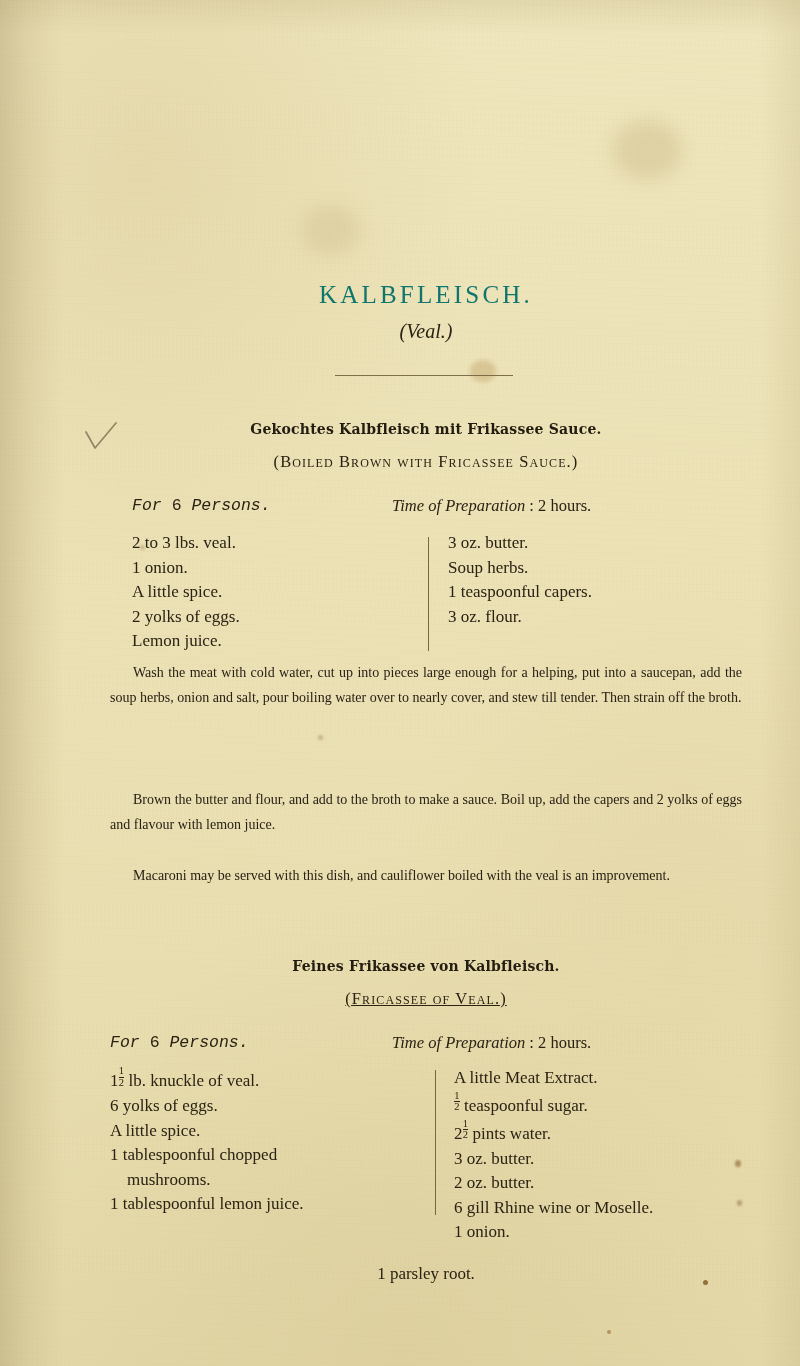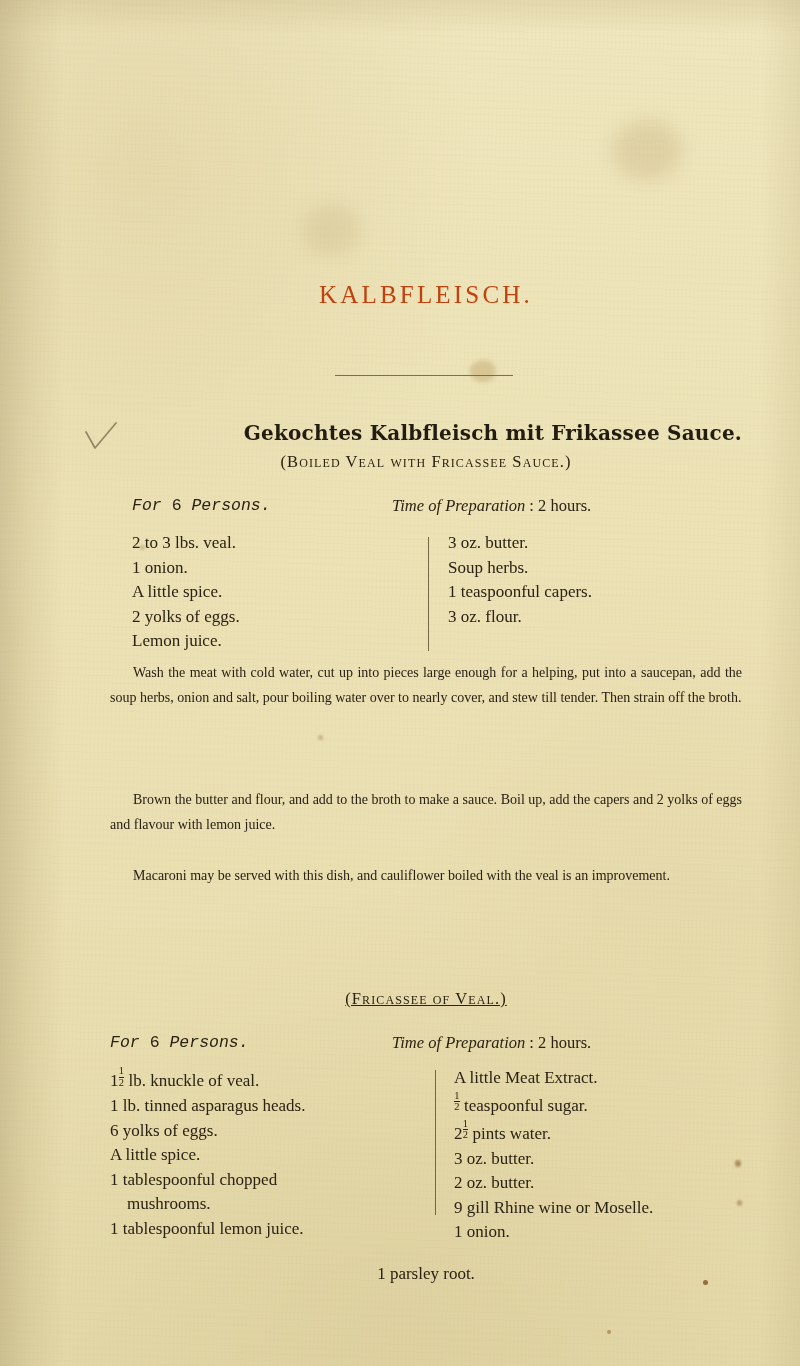--- a/index.html
+++ b/index.html
@@ -78,21 +78,21 @@
   }
 
   .main-title {
     position: absolute;
     left: 0; right: 0;
     top: 281px;
     text-align: center;
     font-size: 25px;
     letter-spacing: 3.2px;
     font-weight: 400;
-    color: #c2410c;
+    color: #0f766e;
   }
   .sub-title {
     position: absolute;
     left: 0; right: 0;
     top: 320px;
     text-align: center;
     font-style: italic;
     font-size: 20px;
     color: #2a2313;
   }
@@ -111,24 +111,24 @@
     left: -34px;
     top: 418px;
     width: 44px;
     height: 36px;
     opacity: 0.62;
   }
 
   .recipe-title {
     position: absolute;
     left: 0; right: 0;
-    text-align: right;
+    text-align: center;
     font-family: "DejaVu Serif", "Liberation Serif", serif;
     font-weight: 700;
-    font-size: 20px;
+    font-size: 14px;
     letter-spacing: 0.2px;
     color: #231c10;
   }
   .recipe-subtitle {
     position: absolute;
     left: 0; right: 0;
     text-align: center;
     font-size: 16.5px;
     font-variant: small-caps;
     letter-spacing: 1.1px;
@@ -225,28 +225,29 @@
   <div class="spot" style="left:703px; top:1280px; width:5px; height:5px; background:rgba(130,84,34,0.80); filter:blur(0.6px);"></div>
   <div class="spot" style="left:607px; top:1330px; width:4px; height:4px; background:rgba(140,96,42,0.55); filter:blur(0.6px);"></div>
   <div class="spot" style="left:735px; top:1160px; width:6px; height:7px; background:rgba(128,82,34,0.55); filter:blur(0.8px);"></div>
   <div class="spot" style="left:737px; top:1200px; width:5px; height:6px; background:rgba(128,82,34,0.42); filter:blur(0.8px);"></div>
   <div class="spot" style="left:318px; top:735px; width:5px; height:5px; background:rgba(140,100,48,0.35); filter:blur(0.8px);"></div>
   <div class="spot" style="left:140px; top:545px; width:5px; height:5px; background:rgba(140,100,48,0.30); filter:blur(0.8px);"></div>
 
   <div class="content">
 
     <div class="main-title">KALBFLEISCH.</div>
+    <div class="sub-title">(Veal.)</div>
     <div class="title-rule"></div>
 
     <svg class="check-mark" viewBox="0 0 44 36">
       <path d="M10 14 L19 30 L40 5" fill="none" stroke="#5d5134" stroke-width="1.7" stroke-linecap="round" stroke-linejoin="round"></path>
     </svg>
 
     <div class="recipe-title" style="top:421px;">Gekochtes Kalbfleisch mit Frikassee Sauce.</div>
-    <div class="recipe-subtitle" style="top:452px;">(Boiled Veal with Fricassee Sauce.)</div>
+    <div class="recipe-subtitle" style="top:452px;">(Boiled Brown with Fricassee Sauce.)</div>
 
     <div class="meta-row" style="top:496px;">
       <span class="meta-left" style="left:22px;">
         <i>For</i><span> </span><span>6</span><span> </span><i>Persons.</i>
       </span>
       <span class="meta-right" style="left:282px;">
         <i>Time of Preparation</i><span> : </span><span>2 hours.</span>
       </span>
     </div>
 
@@ -264,49 +265,49 @@
       <div>3 oz. butter.</div>
       <div>Soup herbs.</div>
       <div>1 teaspoonful capers.</div>
       <div>3 oz. flour.</div>
     </div>
 
     <div class="para" style="top:660px;">Wash the meat with cold water, cut up into pieces large enough for a helping, put into a saucepan, add the soup herbs, onion and salt, pour boiling water over to nearly cover, and stew till tender. Then strain off the broth.</div>
     <div class="para" style="top:787px;">Brown the butter and flour, and add to the broth to make a sauce. Boil up, add the capers and 2 yolks of eggs and flavour with lemon juice.</div>
     <div class="para" style="top:863px;">Macaroni may be served with this dish, and cauliflower boiled with the veal is an improvement.</div>
 
+    <div class="recipe-title" style="top:958px;">Feines Frikassee von Kalbfleisch.</div>
     <div class="recipe-subtitle" style="top:989px;text-decoration:underline;">(Fricassee of Veal.)</div>
 
     <div class="meta-row" style="top:1033px;">
       <span class="meta-left" style="left:0px;">
         <i>For</i><span> </span><span>6</span><span> </span><i>Persons.</i>
       </span>
       <span class="meta-right" style="left:282px;">
         <i>Time of Preparation</i><span> : </span><span>2 hours.</span>
       </span>
     </div>
 
     <div class="ing-col" style="left:0px; top:1066px; width:320px;">
       <div>1<span class="frac"><span class="n">1</span><span class="bar"></span><span class="d">2</span></span> lb. knuckle of veal.</div>
-      <div>1 lb. tinned asparagus heads.</div>
       <div>6 yolks of eggs.</div>
       <div>A little spice.</div>
       <div>1 tablespoonful chopped</div>
       <div class="ing-sub">mushrooms.</div>
       <div>1 tablespoonful lemon juice.</div>
     </div>
 
     <div class="ing-divider" style="left:325px; top:1070px; height:145px;"></div>
 
     <div class="ing-col" style="left:344px; top:1066px; width:300px;">
       <div>A little Meat Extract.</div>
       <div><span class="frac"><span class="n">1</span><span class="bar"></span><span class="d">2</span></span> teaspoonful sugar.</div>
       <div>2<span class="frac"><span class="n">1</span><span class="bar"></span><span class="d">2</span></span> pints water.</div>
       <div>3 oz. butter.</div>
       <div>2 oz. butter.</div>
-      <div>9 gill Rhine wine or Moselle.</div>
+      <div>6 gill Rhine wine or Moselle.</div>
       <div>1 onion.</div>
     </div>
 
     <div class="ing-center" style="top:1238px;margin-top:26px;">1 parsley root.</div>
 
   </div>
 </div>
 
 </body></html>

